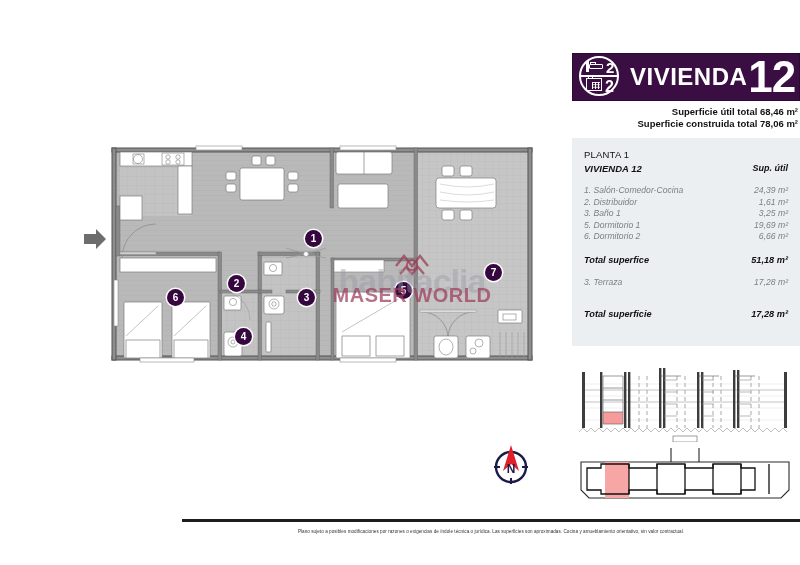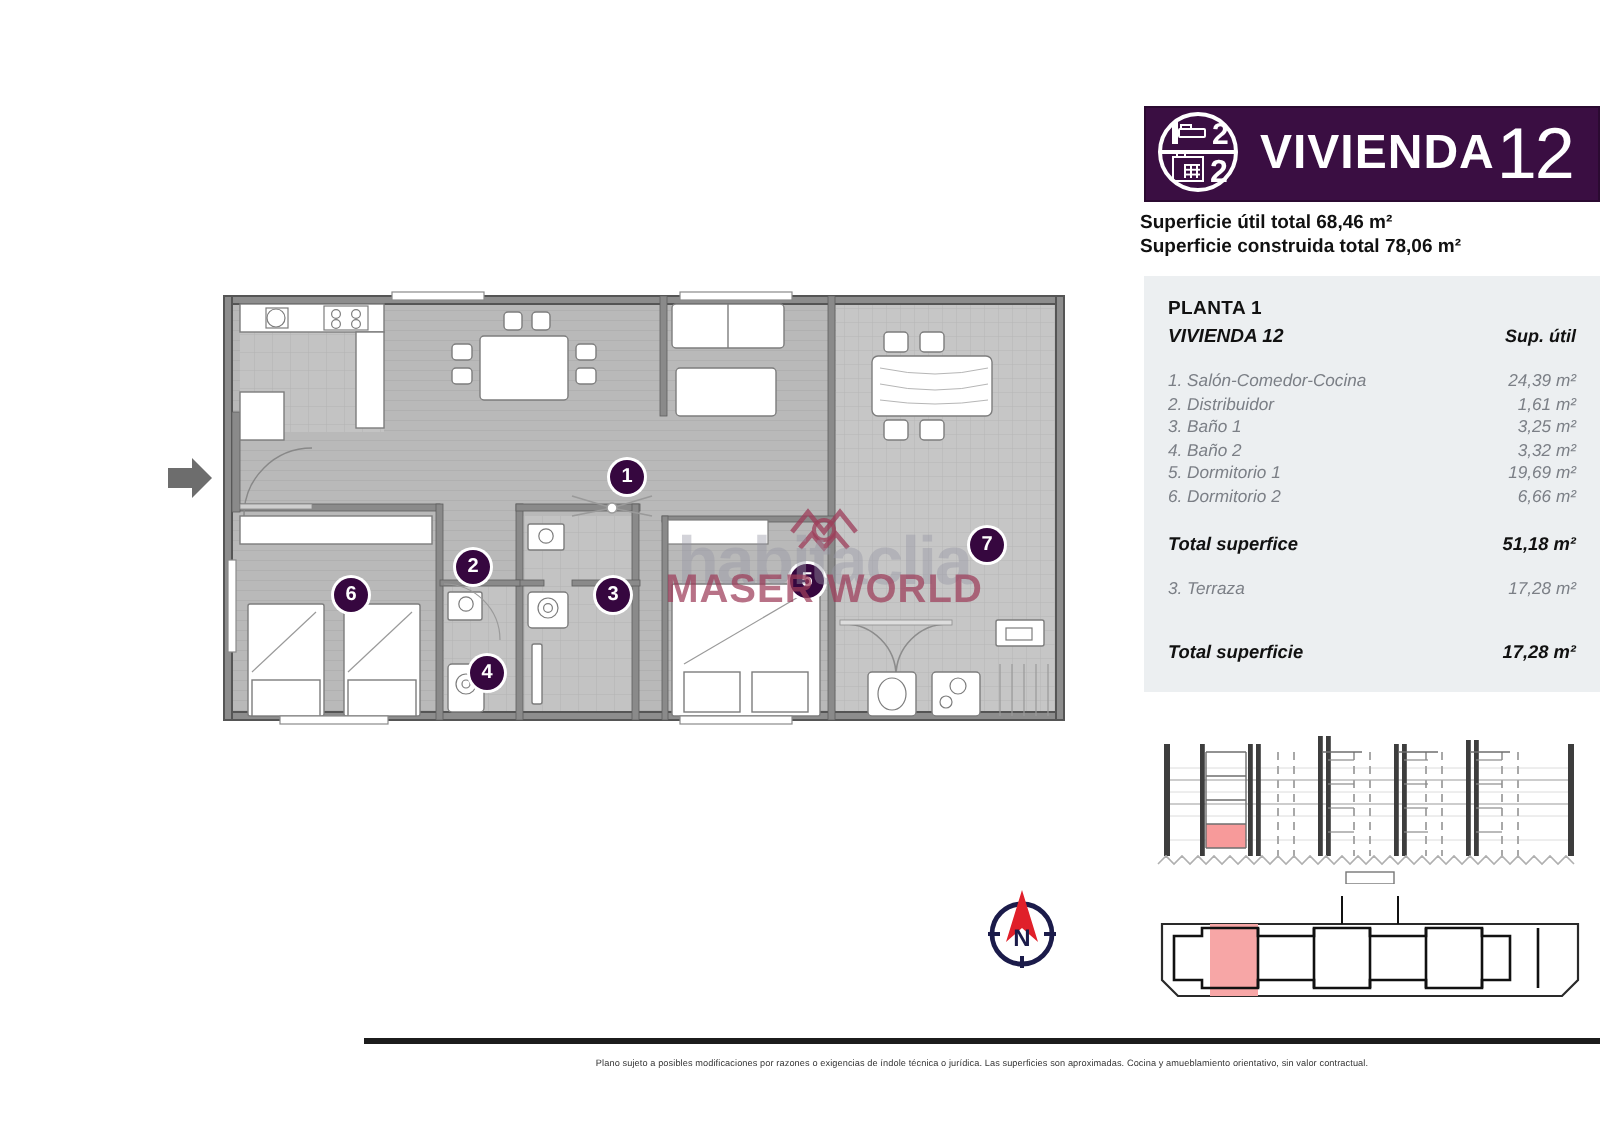--- a/index.html
+++ b/index.html
@@ -30,30 +30,30 @@
         border:1.5px solid #fff;border-bottom:none;box-sizing:border-box;}
   .bathglyph .grid{position:absolute;left:6px;top:4px;width:8px;height:7px;
         background:
           linear-gradient(to right,#fff 1px,transparent 1px) 0 0/3px 100%,
           linear-gradient(to bottom,#fff 1px,transparent 1px) 0 0/100% 2.4px;}
   .num2{position:absolute;color:#fff;font-weight:bold;font-size:15px;line-height:1;}
   .num2.a{left:30px;top:6px;}
   .num2.b{left:29px;top:25px;font-size:16px;}
   .hdr-word{color:#ffffff;font-weight:bold;font-size:24px;letter-spacing:.5px;
             margin-left:8px;}
-  .hdr-num{color:#ffffff;font-weight:normal;font-size:36px;line-height:40px;
+  .hdr-num{color:#ffffff;font-weight:bold;font-size:44px;line-height:40px;
            letter-spacing:-1px;margin-left:1px;}
 
-  .surf-lines{position:absolute;right:2px;top:60px;width:228px;}
+  .surf-lines{position:absolute;right:2px;top:60px;width:228px;text-align:right;}
   .surf-lines div{font-size:9.5px;font-weight:bold;color:#111;line-height:12px;}
 
   
   .card{position:absolute;left:7px;top:92px;width:228px;height:208px;
         background:#eceff1;box-sizing:border-box;padding:11px 12px 0 12px;}
-  .card .planta{font-size:9.5px;font-weight:bold;letter-spacing:.2px;color:#111;}
+  .card .planta{font-size:9.5px;font-weight:normal;letter-spacing:.2px;color:#111;}
   .card .viv-row{display:flex;justify-content:space-between;margin-top:3px;}
   .card .viv{font-size:9.5px;font-weight:bold;font-style:italic;color:#111;}
   .card .supu{font-size:9px;font-weight:bold;font-style:italic;color:#111;}
   .rooms{margin-top:11px;}
   .rooms .r{display:flex;justify-content:space-between;font-size:8.6px;
             font-style:italic;color:#7b7f86;line-height:11.6px;}
   .tot{display:flex;justify-content:space-between;font-size:9.2px;font-weight:bold;
        font-style:italic;color:#111;}
   .tot.t1{margin-top:12px;gap:43px;}
   .terr{display:flex;justify-content:space-between;font-size:8.6px;font-style:italic;
@@ -361,24 +361,20 @@
         </div>
       <div class="r">
           <span>2. Distribuidor</span>
           <span>1,61 m²</span>
         </div>
       <div class="r">
           <span>3. Baño 1</span>
           <span>3,25 m²</span>
         </div>
       <div class="r">
-          <span>4. Baño 2</span>
-          <span>3,32 m²</span>
-        </div>
-      <div class="r">
           <span>5. Dormitorio 1</span>
           <span>19,69 m²</span>
         </div>
       <div class="r">
           <span>6. Dormitorio 2</span>
           <span>6,66 m²</span>
         </div>
     </div>
     <div class="tot t1">
       <span>Total superfice</span>

